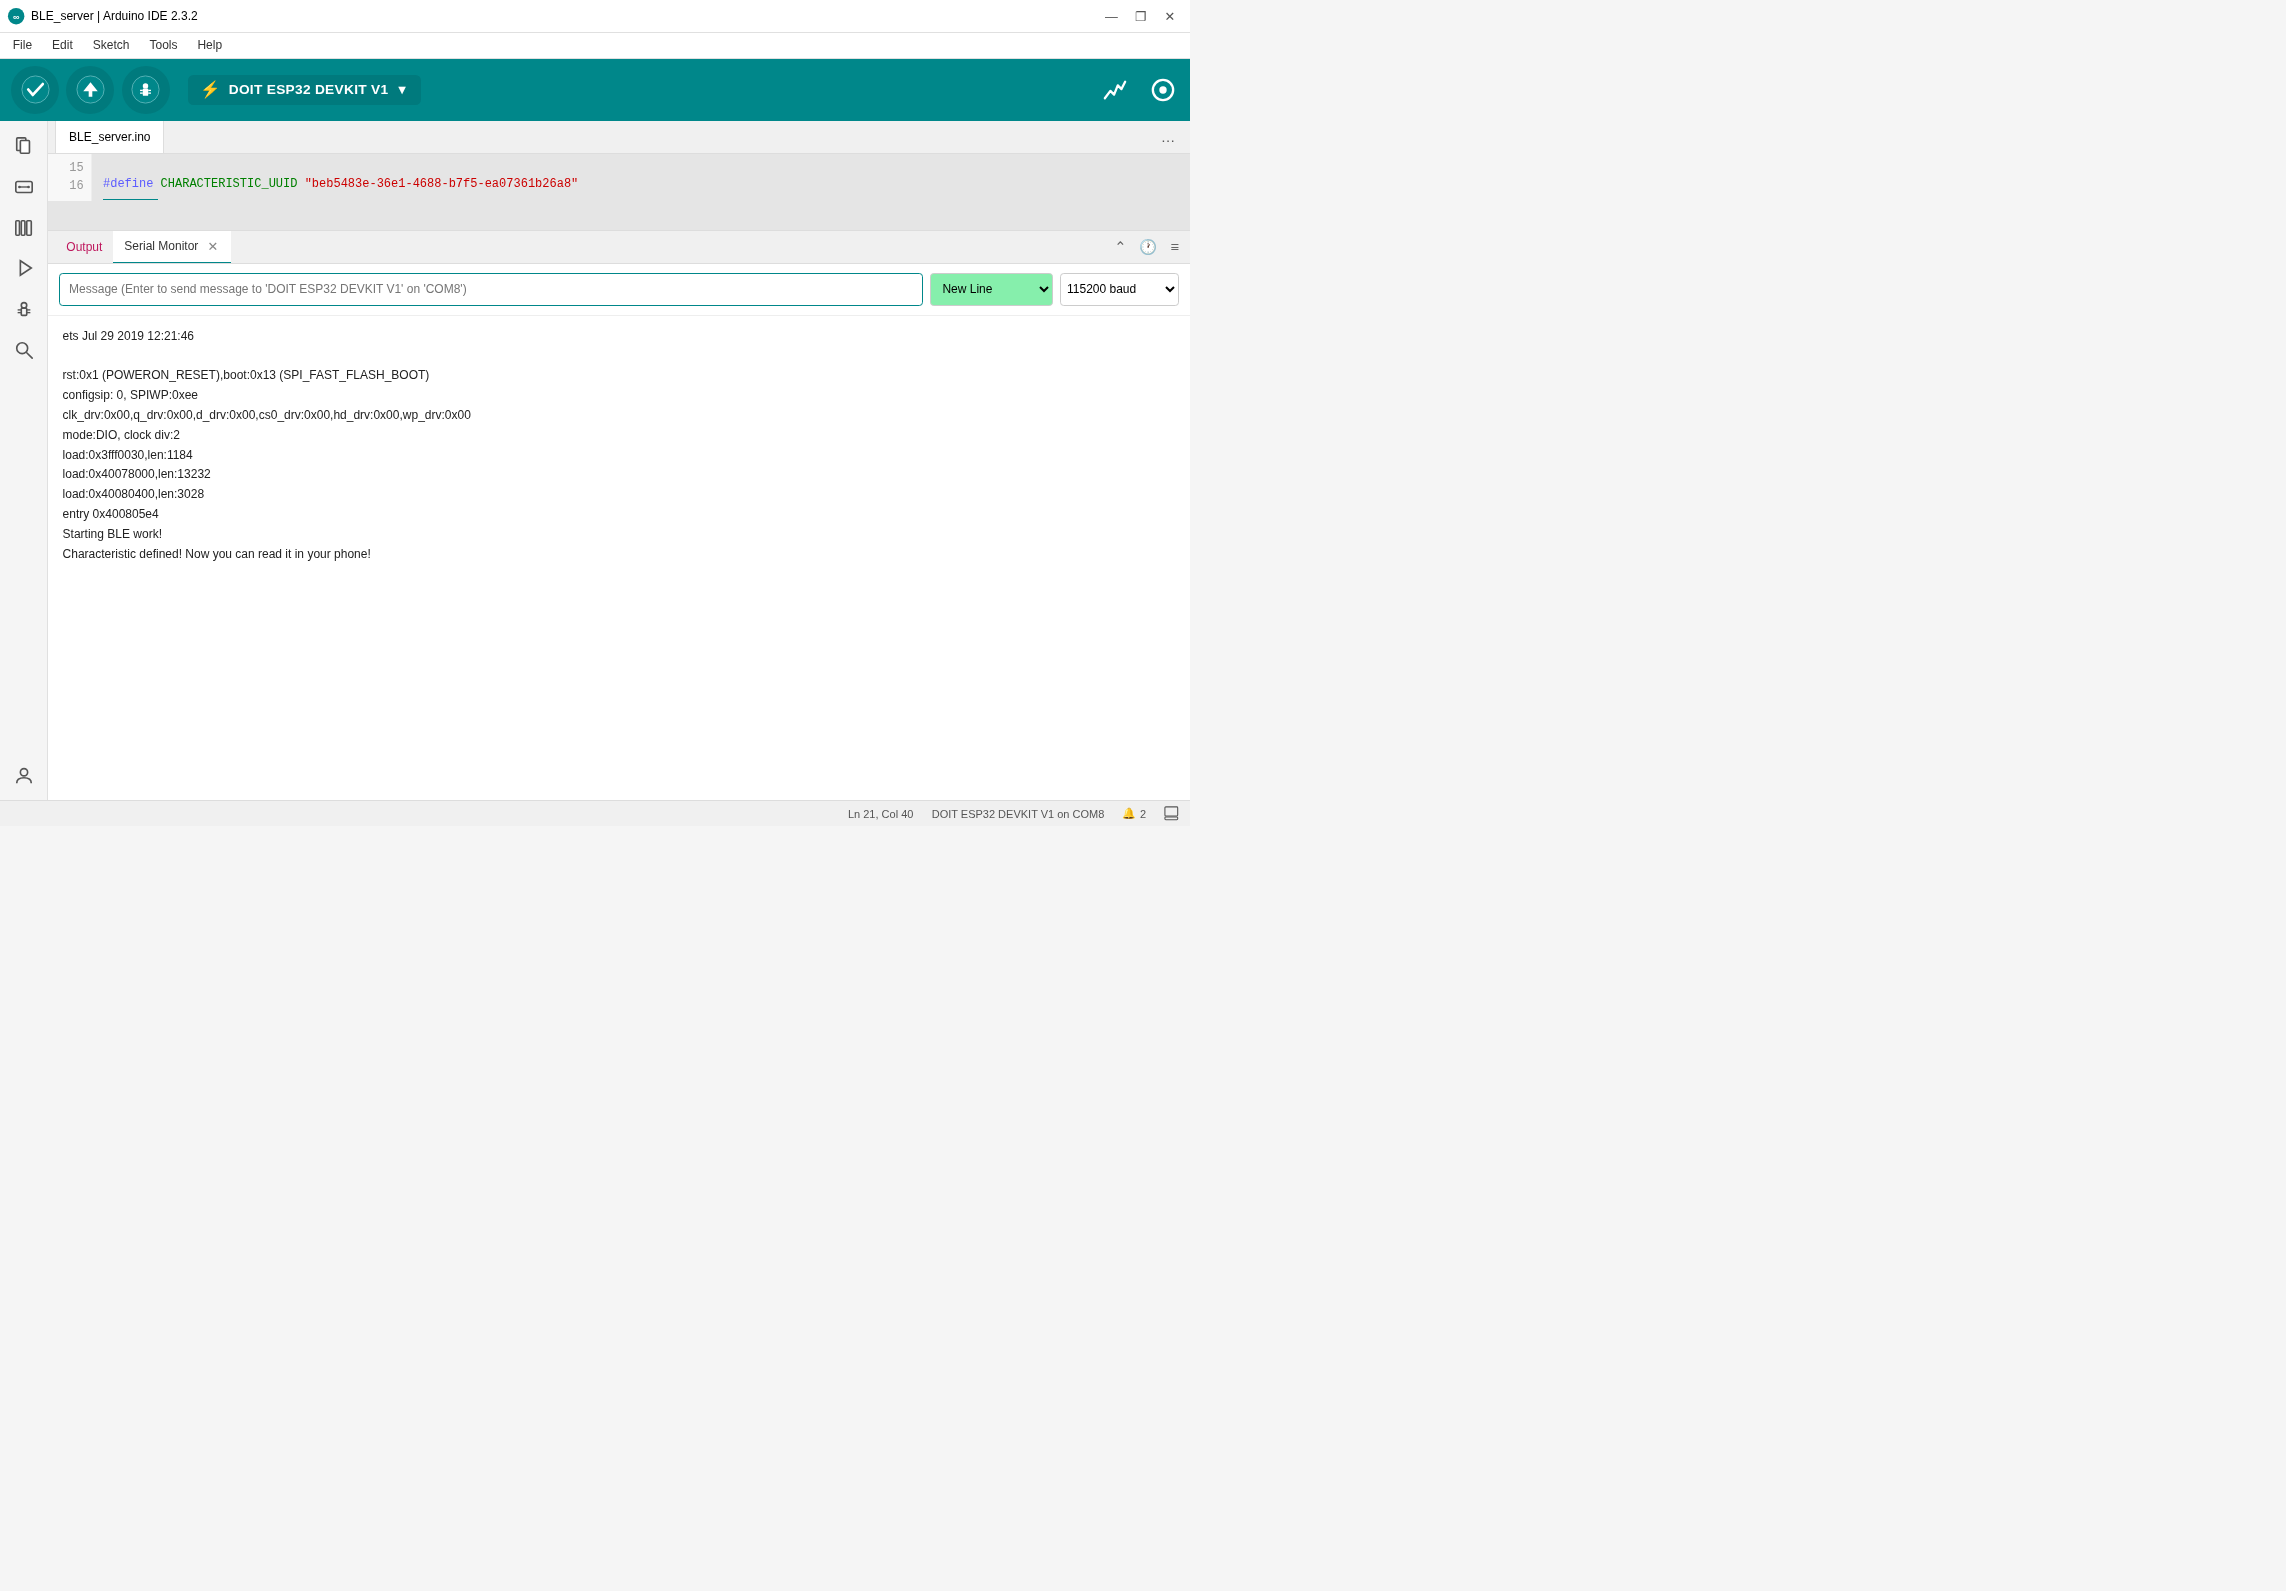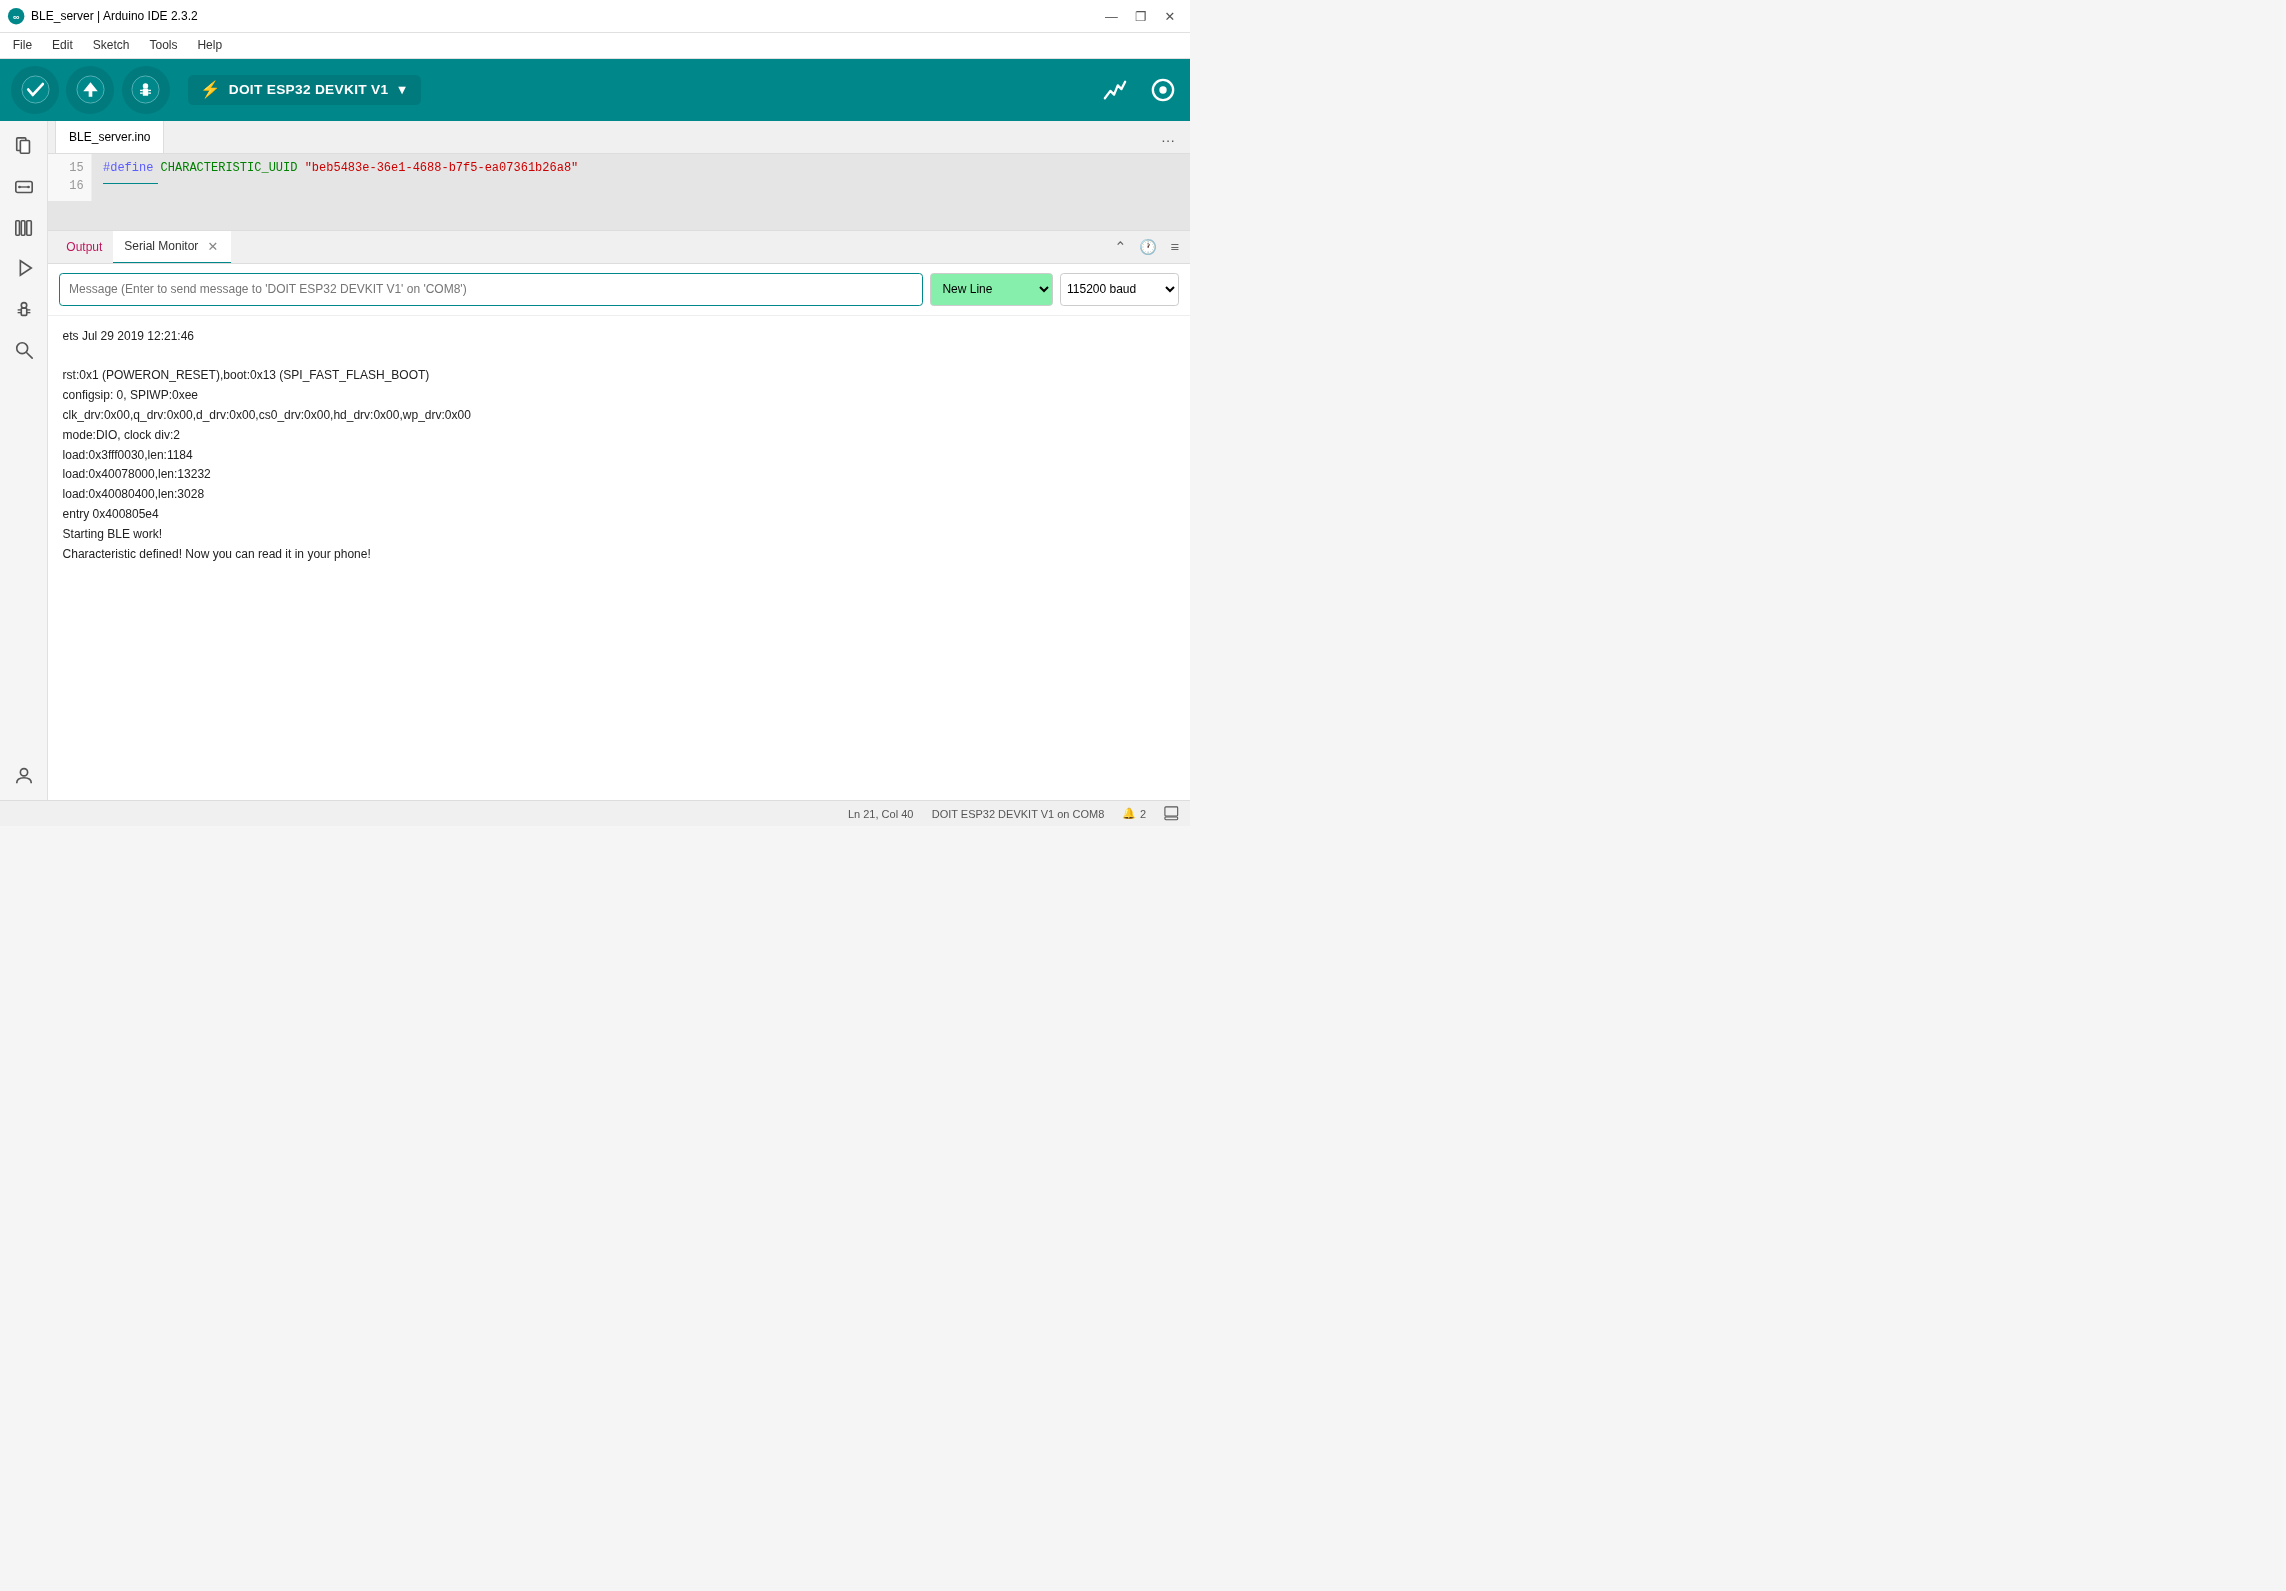--- a/index.html
+++ b/index.html
@@ -218,20 +218,21 @@
       font-family: 'Consolas', 'Courier New', monospace;
       font-size: 12px;
       line-height: 1.5;
       border-right: 0.9px solid #eee;
       user-select: none;
     }
     #code-content {
       padding: 5.5px 11px;
       line-height: 1.5;
       color: #333;
+      margin-top: 16px;
     }
     .code-line-15 { display: flex; }
     .kw-define { color: #5c5cff; }
     .kw-macro { color: #008000; }
     .str-literal { color: #cc0000; }
 
     
     #panel-tabs {
       display: flex;
       align-items: center;

